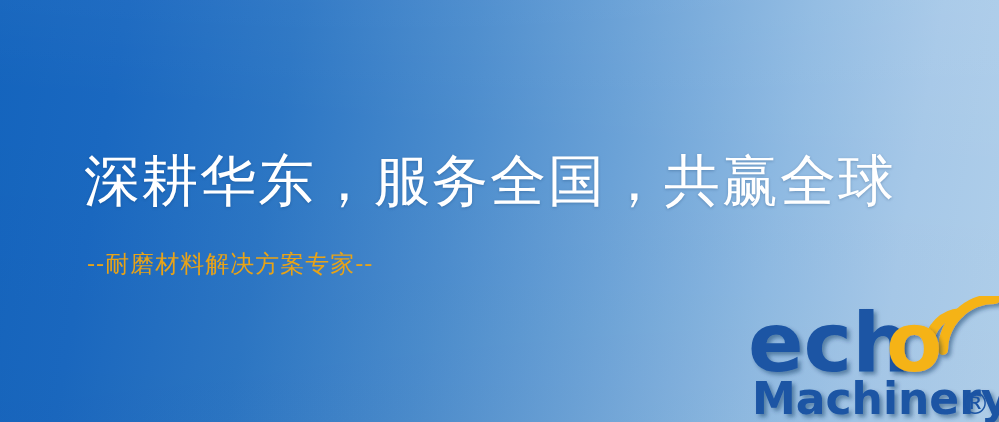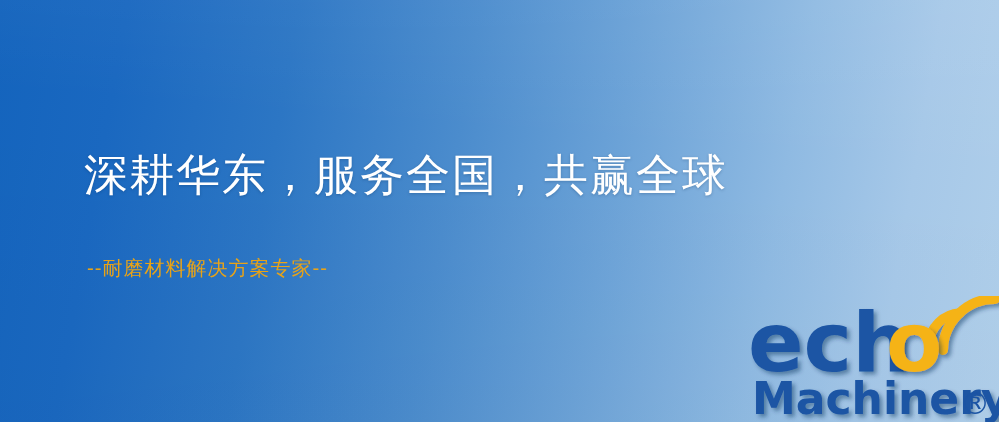--- a/index.html
+++ b/index.html
@@ -35,35 +35,35 @@
       rgba(255,255,255,0.05) 0%,
       rgba(255,255,255,0.00) 35%,
       rgba(0,0,0,0.015) 100%);
   }
 
   .headline {
     position: absolute;
     left: 84px;
     top: 152px;
     font-family: "DejaVu Serif", "Liberation Serif", serif;
-    font-size: 44px;
+    font-size: 56px;
     line-height: 1.05;
     letter-spacing: 2px;
     color: #ffffff;
     white-space: nowrap;
     text-shadow: 0 1px 3px rgba(10,45,90,0.28);
     z-index: 3;
   }
 
   .subtitle {
     position: absolute;
     left: 87px;
-    top: 256px;
+    top: 250px;
     font-family: "DejaVu Serif", "Liberation Serif", serif;
-    font-size: 20px;
+    font-size: 24px;
     line-height: 1.2;
     letter-spacing: 1px;
     color: #e8a317;
     white-space: nowrap;
     z-index: 3;
   }
 
   
   .logo {
     position: absolute;

